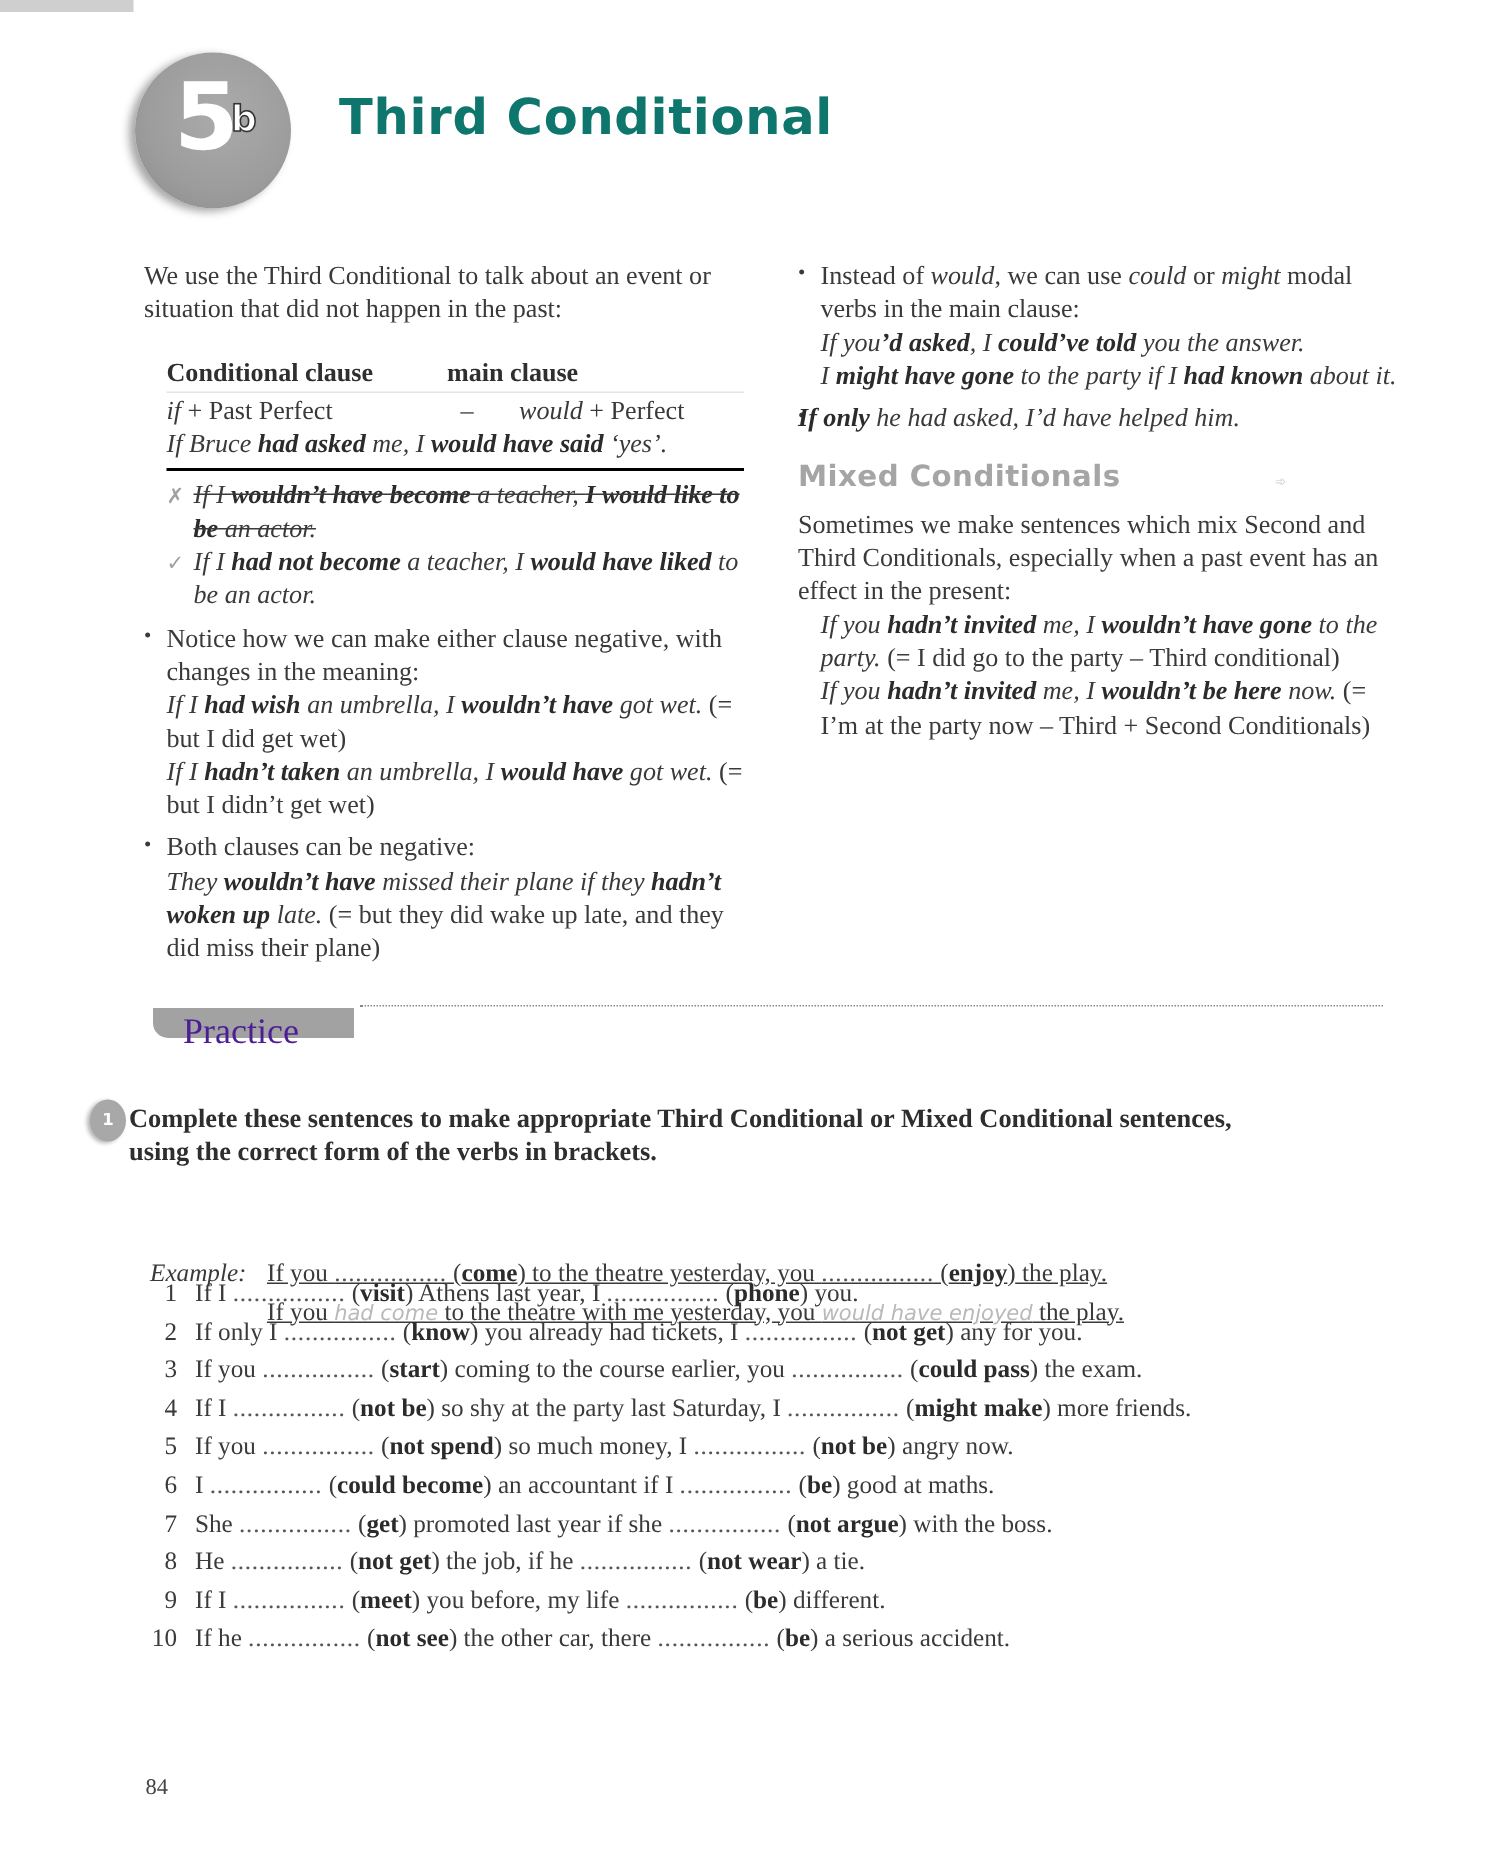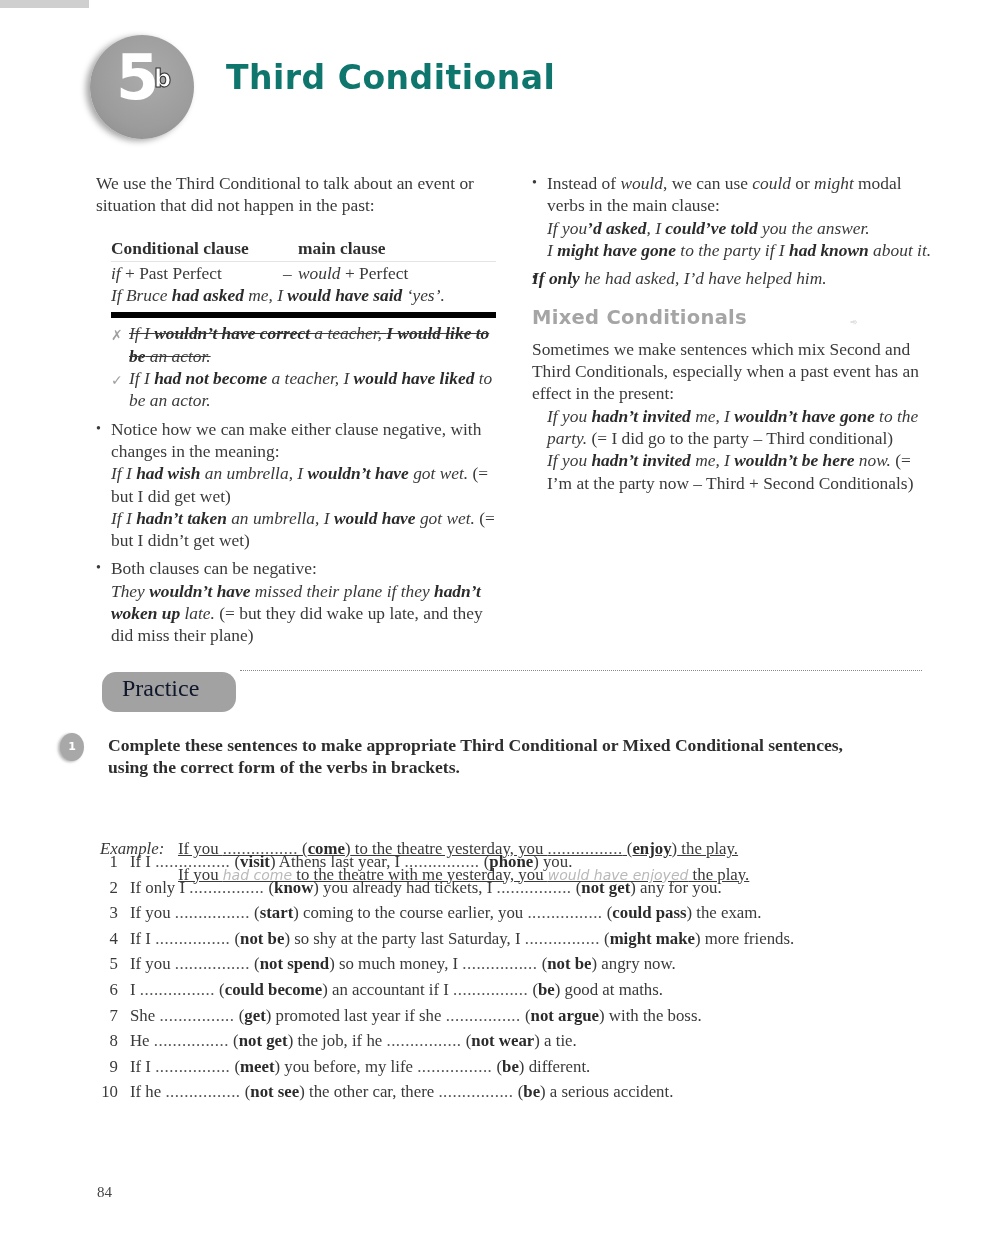--- a/index.html
+++ b/index.html
@@ -18,45 +18,45 @@
                 font-weight: bold; font-size: 33px; color: #0f766e; letter-spacing: 0.5px; }
 
   .col { position: absolute; font-size: 17.4px; line-height: 22.3px; }
   .col-left { left: 96px; top: 172px; width: 400px; }
   .col-right { left: 532px; top: 172px; width: 400px; }
   p { margin: 0; }
   .indent { padding-left: 15px; }
   .table-block { margin: 20px 0 0 15px; }
   .table-head { display: flex; font-weight: bold; color: #2f2f2f; padding-bottom: 2px; border-bottom: 1px solid #e4e4e4; }
   .table-head span:first-child { width: 187px; }
-  .table-row { display: flex; }
+  .table-row { display: flex; gap: 24px; }
   .table-row .c1 { width: 172px; }
   .table-row .dash { width: 15px; }
-  .table-example { border-bottom: 6px solid #000000; padding-bottom: 6px; }
+  .table-example { border-bottom: 2px solid #000000; padding-bottom: 6px; }
   .mark-row { display: flex; margin-top: 4px; }
   .mark { width: 18px; color: #a0a0a0; font-family: "DejaVu Sans", sans-serif; font-size: 14px; flex-shrink: 0; padding-top: 2px; }
   .mark-text { flex: 1; }
   .strike { text-decoration: line-through; }
   .bullet-item { display: flex; margin-top: 6px; }
   .bullet { width: 15px; flex-shrink: 0; font-size: 14px; }
   .bullet-body { flex: 1; }
   i { font-style: italic; }
   b { font-weight: bold; color: #2b2b2b; }
   .sub-heading { font-family: "DejaVu Sans", sans-serif; font-weight: bold; font-size: 19.5px;
                  color: #a5a5a5; margin-top: 18px; margin-bottom: 8px; letter-spacing: 0.3px; position: relative; }
   .sub-heading .tiny-arrow { position: absolute; left: 318px; top: 4px; font-size: 9px; color: #c8c8c8; font-weight: normal; }
 
-  .practice-tab { position: absolute; left: 102px; top: 672px; width: 134px; height: 40px; background: #a2a2a2;
-                  border-bottom-left-radius: 10px; color: #0f172a; font-size: 24px; line-height: 32px; padding-left: 20px; box-sizing: border-box; border-radius: 14px; }
+  .practice-tab { position: absolute; left: 102px; top: 672px; width: 134px; height: 20px; background: #a2a2a2;
+                  border-bottom-left-radius: 10px; color: #4c1d95; font-size: 24px; line-height: 32px; padding-left: 20px; box-sizing: border-box; }
   .dotted-rule { position: absolute; left: 240px; top: 670px; width: 682px; border-top: 1px dotted #888; }
 
   .ex-num { position: absolute; left: 60px; top: 733px; width: 24px; height: 28px; border-radius: 50%;
             background: #a8a8a8; color: #fff; font-family: "DejaVu Sans", sans-serif; font-size: 11px; font-weight: bold;
             text-align: center; line-height: 28px; box-shadow: -2px 1px 3px rgba(0,0,0,0.3); }
-  .instruction { position: absolute; left: 108px; top: 734px; width: 760px; font-size: 17.6px; line-height: 22px;
+  .instruction { position: absolute; left: 86px; top: 734px; width: 760px; font-size: 17.6px; line-height: 22px;
                  font-weight: bold; color: #2e2e2e; }
 
   .exercise { position: absolute; left: 100px; width: 820px; font-size: 16.8px; line-height: 25.6px; }
   .example { top: 836px; text-decoration: underline; }
   .ex-line { white-space: nowrap; }
   .ex-label { display: inline-block; width: 78px; font-style: italic; }
   .ex-answer-indent { display: inline-block; width: 78px; }
   .answer { color: #b9b9b9; font-family: "DejaVu Sans", sans-serif; font-size: 14px; font-weight: normal; font-style: italic; }
   .items { top: 849px; }
   .item { white-space: nowrap; }
@@ -88,21 +88,21 @@
       <span class="dash">–</span>
       <span><i>would</i><span> + Perfect</span></span>
     </div>
     <div class="table-example">
       <i><span>If Bruce </span><b>had asked</b><span> me, I </span><b>would have said</b><span> ‘yes’.</span></i>
     </div>
   </div>
 
   <div class="mark-row indent">
     <span class="mark">✗</span>
-    <span class="mark-text strike"><i><span>If I </span><b>wouldn’t have correct</b><span> a teacher, </span><b>I would like to be</b><span> an actor.</span></i></span>
+    <span class="mark-text strike"><i><span>If I </span><b>wouldn’t have become</b><span> a teacher, </span><b>I would like to be</b><span> an actor.</span></i></span>
   </div>
   <div class="mark-row indent" style="margin-top:0">
     <span class="mark">✓</span>
     <span class="mark-text"><i><span>If I </span><b>had not become</b><span> a teacher, I </span><b>would have liked</b><span> to be an actor.</span></i></span>
   </div>
 
   <div class="bullet-item">
     <span class="bullet">•</span>
     <div class="bullet-body">
       <p>Notice how we can make either clause negative, with changes in the meaning:</p>

